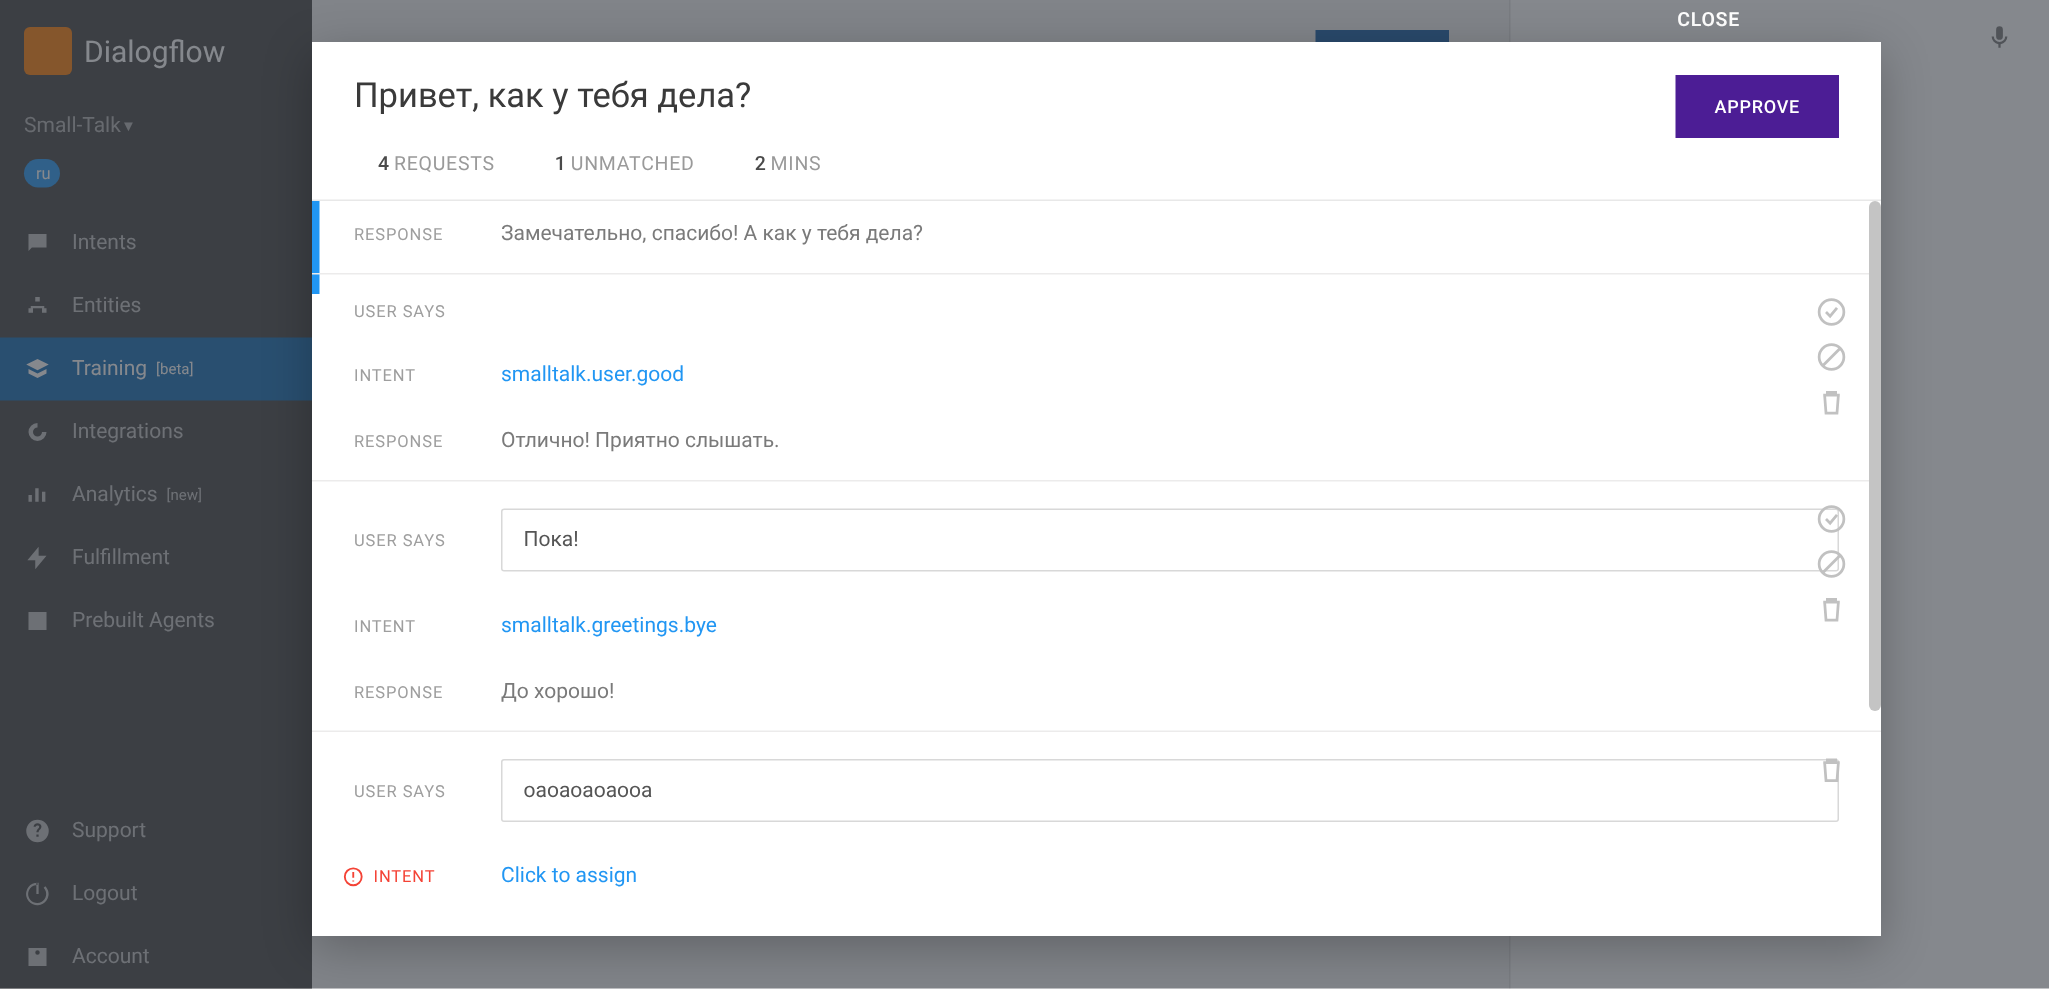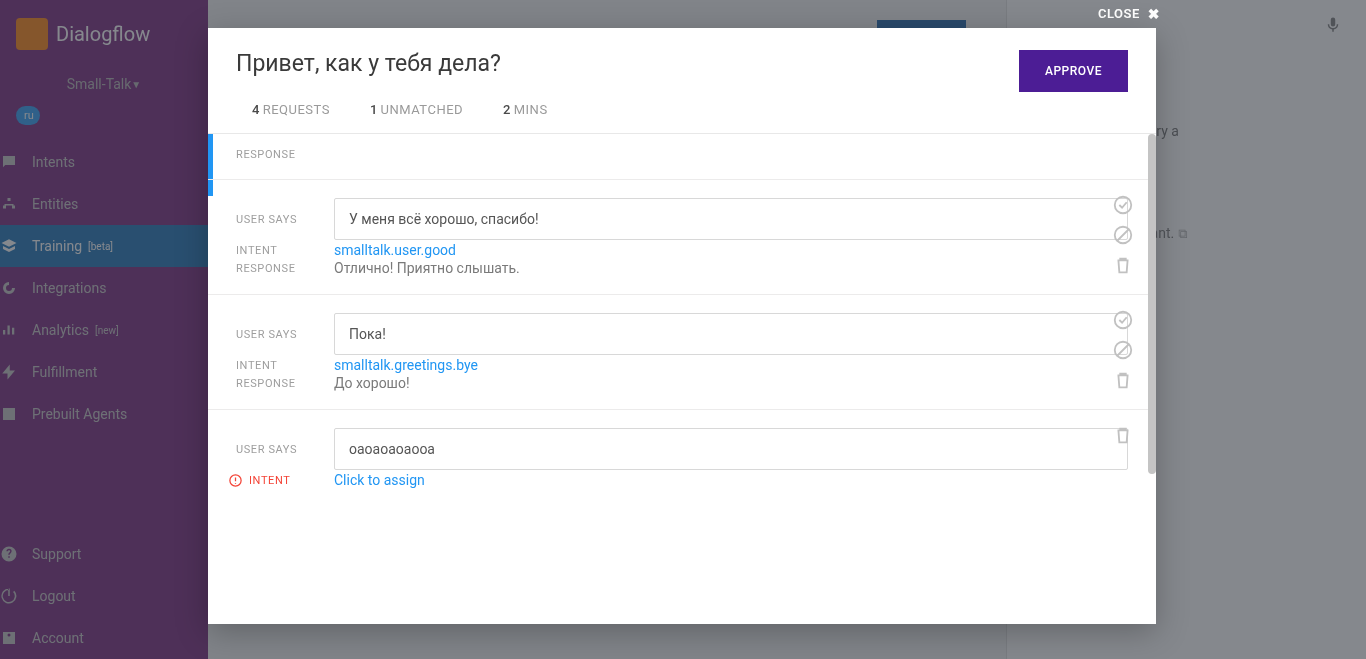--- a/index.html
+++ b/index.html
@@ -1,64 +1,64 @@
 <!DOCTYPE html>
 <html><head>
 <meta charset="utf-8">
 <style>
 * { margin: 0; padding: 0; box-sizing: border-box; font-family: 'Roboto', Arial, sans-serif; }
 body { background: #f5f5f5; width: 1366px; height: 659px; overflow: hidden; position: relative; }
 
 
 .bg-app { position: absolute; inset: 0; display: flex; }
-.sidebar { width: 208px; background: #701a75; color: #c1c1c1; display: flex; flex-direction: column; }
+.sidebar { width: 208px; background: #404040; color: #c1c1c1; display: flex; flex-direction: column; }
 .logo-area { padding: 18px 16px; display: flex; align-items: center; gap: 8px; }
 .logo-icon { width: 32px; height: 32px; background: #ff7b00; border-radius: 4px; position: relative; }
 .logo-text { color: #fff; font-size: 20px; font-weight: 400; }
-.agent-row { padding: 8px 16px; display: flex; align-items: center; justify-content: center; font-size: 14px; color: #b0b0b0; }
+.agent-row { padding: 8px 16px; display: flex; align-items: center; justify-content: flex-start; font-size: 14px; color: #b0b0b0; }
 .agent-row .chev { font-size: 10px; }
 .lang-badge { margin: 6px 16px 16px; background: #2196f3; color: #fff; font-size: 11px; padding: 3px 8px; border-radius: 10px; display: inline-block; width: 24px; text-align: center; }
-.nav-item { padding: 12px 0; display: flex; align-items: center; gap: 14px; font-size: 14px; color: #c1c1c1; cursor: pointer; }
+.nav-item { padding: 12px 16px; display: flex; align-items: center; gap: 14px; font-size: 14px; color: #c1c1c1; cursor: pointer; }
 .nav-item.active { background: #0f6ab4; color: #fff; text-align: right; }
 .nav-item .sup { font-size: 10px; margin-left: -8px; }
 .nav-icon { width: 18px; height: 18px; display: flex; align-items: center; justify-content: center; }
 .nav-icon svg { width: 18px; height: 18px; fill: currentColor; }
 .spacer { flex: 1; }
 
 .main-bg { flex: 1; background: #f5f5f5; padding: 20px 40px; position: relative; }
 .training-header { display: flex; justify-content: space-between; align-items: center; margin-bottom: 20px; }
 .upload-btn { background: #0e5aa7; color: #fff; padding: 10px 20px; font-size: 13px; font-weight: 500; border: none; }
 
 .right-panel { width: 360px; background: #fff; border-left: 1px solid #e0e0e0; padding: 20px; color: #666; font-size: 14px; position: relative; }
 .right-panel .mic-ico { position: absolute; top: 16px; right: 24px; color: #757575; }
 .right-text { margin-top: 100px; line-height: 1.6; }
 .right-text a { color: #777; text-decoration: none; }
 .ext-icon { color: #aaa; font-size: 13px; margin-left: 4px; }
 
 
 .overlay { position: absolute; inset: 0; background: rgba(58,63,71,0.62); }
 
 
-.close-bar { position: absolute; top: 6px; right: 206px; color: #fff; font-size: 13px; font-weight: 600; letter-spacing: .5px; display: flex; gap: 8px; cursor: pointer; }
+.close-bar { position: absolute; top: 6px; right: 206px; color: #fff; font-size: 13px; font-weight: 600; letter-spacing: .5px; display: flex; align-items: center; gap: 8px; cursor: pointer; flex-direction: column; }
 .close-bar .x-ico { font-size: 14px; }
 
-.modal { position: absolute; left: 208px; top: 28px; width: 948px; height: 596px; background: #fff; box-shadow: 0 8px 30px rgba(0,0,0,.25); display: flex; flex-direction: column; }
+.modal { position: absolute; left: 208px; top: 28px; width: 1046px; height: 596px; background: #fff; box-shadow: 0 8px 30px rgba(0,0,0,.25); display: flex; flex-direction: column; }
 .modal-head { padding: 22px 28px 10px; display: flex; justify-content: space-between; align-items: flex-start; }
 .modal-title { font-size: 23px; color: #3a3a3a; font-weight: 400; }
 .approve-btn { background: #4c1d95; color: #fff; border: none; padding: 14px 26px; font-size: 12px; font-weight: 500; letter-spacing: .5px; }
 .stats-row { padding: 0 44px 16px; display: flex; gap: 40px; font-size: 13px; color: #9a9a9a; }
 .stats-row .num { color: #4a4a4a; font-weight: 500; }
 .stats-row .lab { letter-spacing: .5px; }
 
 .modal-body { flex: 1; overflow-y: auto; border-top: 1px solid #e8e8e8; position: relative; }
 .left-blue-edge { position: absolute; left: 0; top: 0; width: 5px; height: 62px; background: #2196f3; }
 
 .convo-block { border-bottom: 1px solid #ecebeb; padding: 18px 28px 18px; position: relative; }
 .convo-block.first-partial { padding-top: 14px; }
-.row { display: flex; align-items: center; gap: 24px; margin-bottom: 2px; }
+.row { display: flex; align-items: center; gap: 24px; margin-bottom: 28px; }
 .row:last-child { margin-bottom: 0; }
 .row-label { width: 74px; font-size: 11px; color: #9e9e9e; letter-spacing: .6px; }
 .row-label.warn { color: #f44336; display: flex; align-items: center; gap: 6px; width: 82px; margin-left: -8px; }
 .warn-ico { width: 15px; height: 15px; }
 .row-value { flex: 1; font-size: 14px; color: #7a7a7a; }
 .row-value.link { color: #2196f3; }
 .user-input { flex: 1; border: 1px solid #d8d8d8; border-radius: 2px; padding: 12px 14px; font-size: 14px; color: #555; }
 .action-col { position: absolute; right: 22px; top: 14px; display: flex; flex-direction: column; gap: 8px; align-items: center; color: #c1c1c1; }
 .action-col svg { width: 22px; height: 22px; }
 .action-col .ic { cursor: pointer; display: flex; }
@@ -209,20 +209,21 @@
     <span><span class="num">1</span> <span class="lab">UNMATCHED</span></span>
     <span><span class="num">2</span> <span class="lab">MINS</span></span>
   </div>
 
   <div class="modal-body">
     <div class="left-blue-edge"></div>
 
     <div class="convo-block first-partial">
       <div class="row">
         <span class="row-label">RESPONSE</span>
+        <span class="row-value">Замечательно, спасибо! А как у тебя дела?</span>
       </div>
     </div>
 
     <div class="convo-block">
       <div class="action-col">
         <span class="ic">
             <svg viewBox="0 0 24 24" fill="none" stroke="currentColor" stroke-width="2">
               <circle cx="12" cy="12" r="9"></circle>
               <path d="M8 12l3 3 5-6"></path>
             </svg>
@@ -234,21 +235,20 @@
             </svg>
           </span>
         <span class="ic">
             <svg viewBox="0 0 24 24" fill="none" stroke="currentColor" stroke-width="2">
               <path d="M6 7h12M9 7V5h6v2m-8 0l1 13h8l1-13"></path>
             </svg>
           </span>
       </div>
       <div class="row">
         <span class="row-label">USER SAYS</span>
-        <div class="user-input">У меня всё хорошо, спасибо!</div>
       </div>
       <div class="row">
         <span class="row-label">INTENT</span>
         <span class="row-value link">smalltalk.user.good</span>
       </div>
       <div class="row">
         <span class="row-label">RESPONSE</span>
         <span class="row-value">Отлично! Приятно слышать.</span>
       </div>
     </div>

